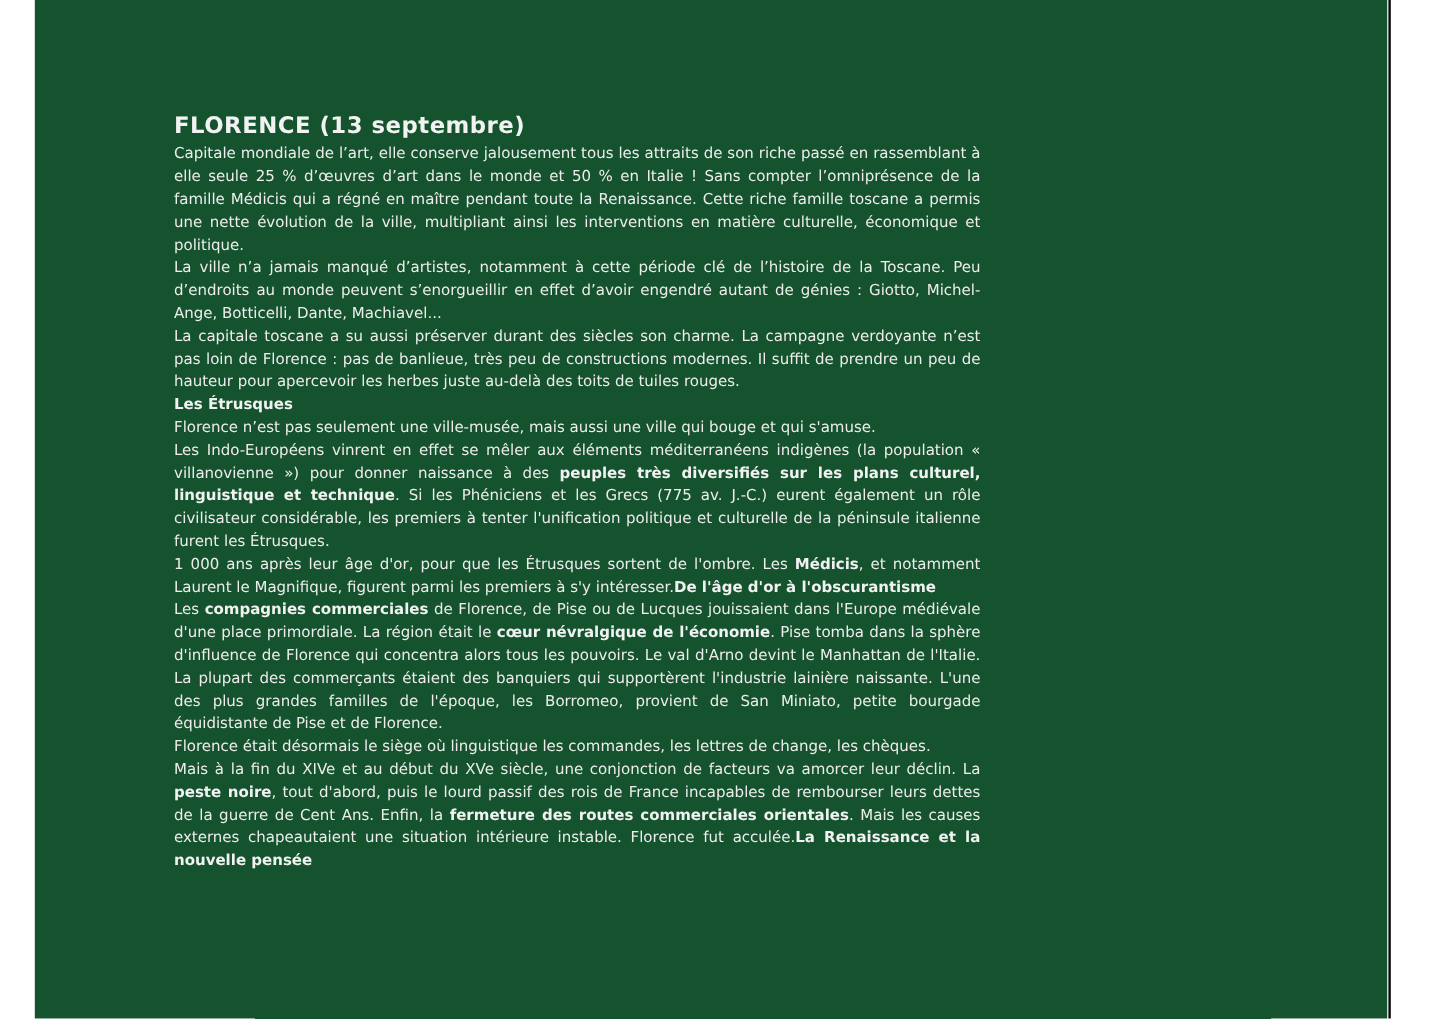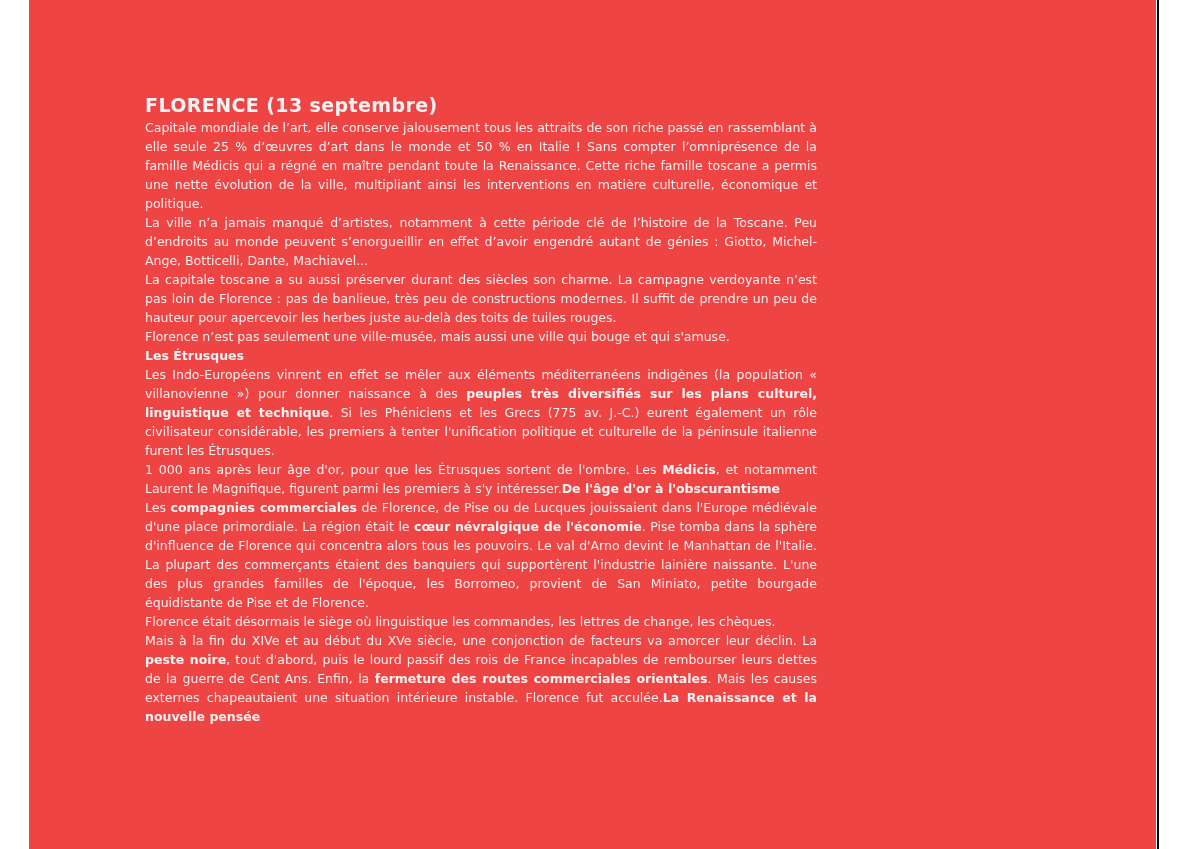--- a/index.html
+++ b/index.html
@@ -14,21 +14,21 @@
     height: 849px;
     background: #ffffff;
     overflow: hidden;
   }
   .black-panel {
     position: absolute;
     left: 29px;
     top: 0;
     width: 1127px;
     height: 849px;
-    background: #ef4444;
+    background: #14532d;
   }
   .frame-line {
     position: absolute;
     left: 1157px;
     top: 0;
     width: 2px;
     height: 849px;
     background: #0a0a0a;
   }
   .content {
@@ -64,22 +64,22 @@
 <body>
 
 <div class="canvas">
   <div class="black-panel">
     <div class="content">
       <h1 class="title">FLORENCE (13 septembre)</h1>
       <div class="body-text">
           <p class="para"><span>Capitale mondiale de l’art, elle conserve jalousement tous les attraits de son riche passé en rassemblant à elle seule 25 % d’œuvres d’art dans le monde et 50 % en Italie ! Sans compter l’omniprésence de la famille Médicis qui a régné en maître pendant toute la Renaissance. Cette riche famille toscane a permis une nette évolution de la ville, multipliant ainsi les interventions en matière culturelle, économique et politique.</span></p>
           <p class="para"><span>La ville n’a jamais manqué d’artistes, notamment à cette période clé de l’histoire de la Toscane. Peu d’endroits au monde peuvent s’enorgueillir en effet d’avoir engendré autant de génies : Giotto, Michel-Ange, Botticelli, Dante, Machiavel...</span></p>
           <p class="para"><span>La capitale toscane a su aussi préserver durant des siècles son charme. La campagne verdoyante n’est pas loin de Florence : pas de banlieue, très peu de constructions modernes. Il suffit de prendre un peu de hauteur pour apercevoir les herbes juste au-delà des toits de tuiles rouges.</span></p>
+          <p class="para"><b>Les Étrusques</b></p>
           <p class="para"><span>Florence n’est pas seulement une ville-musée, mais aussi une ville qui bouge et qui s'amuse.</span></p>
-          <p class="para"><b>Les Étrusques</b></p>
           <p class="para"><span>Les Indo-Européens vinrent en effet se mêler aux éléments méditerranéens indigènes (la population « villanovienne ») pour donner naissance à des </span><b>peuples très diversifiés sur les plans culturel, linguistique et technique</b><span>. Si les Phéniciens et les Grecs (775 av. J.-C.) eurent également un rôle civilisateur considérable, les premiers à tenter l'unification politique et culturelle de la péninsule italienne furent les Étrusques.</span></p>
           <p class="para"><span>1 000 ans après leur âge d'or, pour que les Étrusques sortent de l'ombre. Les </span><b>Médicis</b><span>, et notamment Laurent le Magnifique, figurent parmi les premiers à s'y intéresser.</span><b>De l'âge d'or à l'obscurantisme</b></p>
           <p class="para"><span>Les </span><b>compagnies commerciales</b><span> de Florence, de Pise ou de Lucques jouissaient dans l'Europe médiévale d'une place primordiale. La région était le </span><b>cœur névralgique de l'économie</b><span>. Pise tomba dans la sphère d'influence de Florence qui concentra alors tous les pouvoirs. Le val d'Arno devint le Manhattan de l'Italie. La plupart des commerçants étaient des banquiers qui supportèrent l'industrie lainière naissante. L'une des plus grandes familles de l'époque, les Borromeo, provient de San Miniato, petite bourgade équidistante de Pise et de Florence.</span></p>
           <p class="para"><span>Florence était désormais le siège où linguistique les commandes, les lettres de change, les chèques.</span></p>
           <p class="para"><span>Mais à la fin du XIVe et au début du XVe siècle, une conjonction de facteurs va amorcer leur déclin. La </span><b>peste noire</b><span>, tout d'abord, puis le lourd passif des rois de France incapables de rembourser leurs dettes de la guerre de Cent Ans. Enfin, la </span><b>fermeture des routes commerciales orientales</b><span>. Mais les causes externes chapeautaient une situation intérieure instable. Florence fut acculée.</span><b>La Renaissance et la nouvelle pensée</b></p>
         </div>
     </div>
   </div>
   <div class="frame-line"></div>
 </div>

